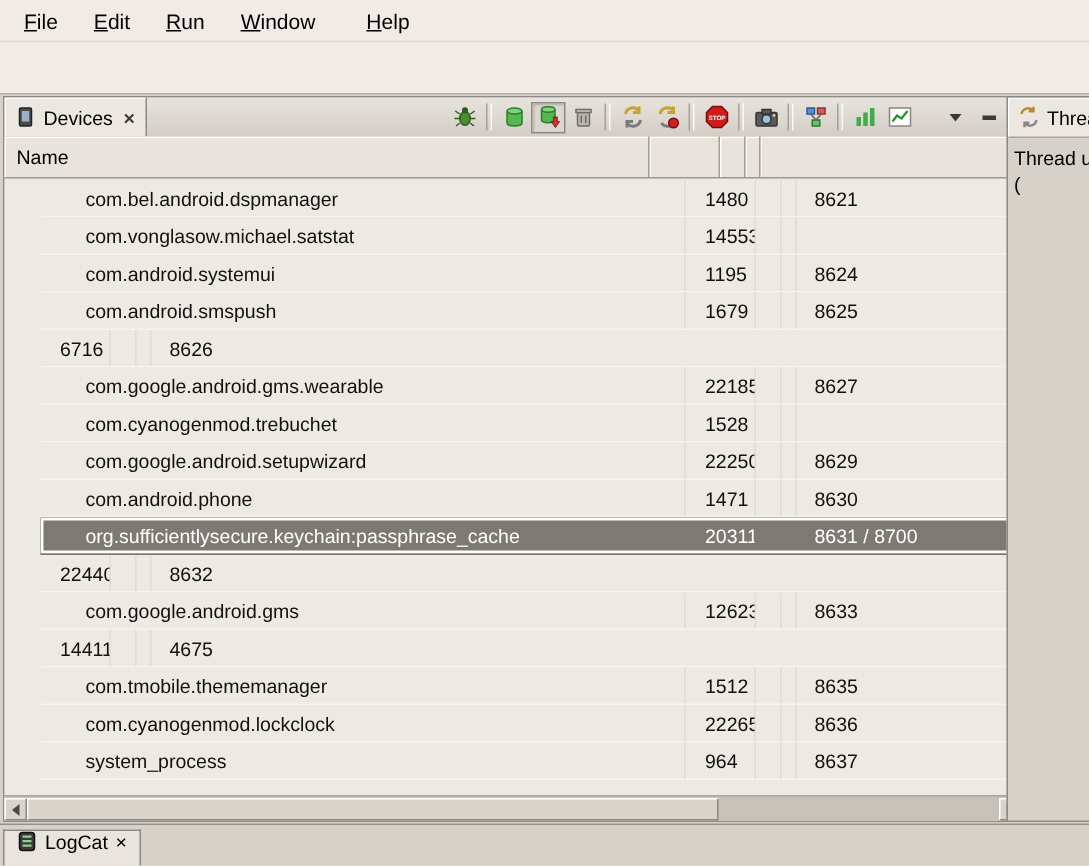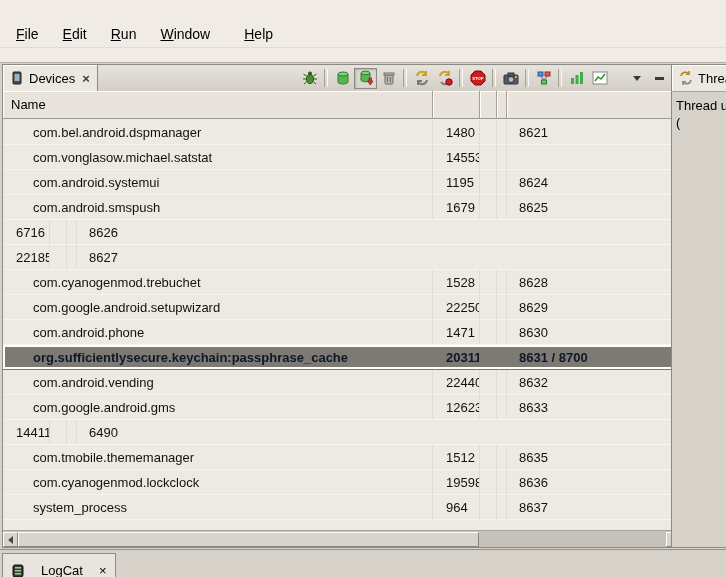--- a/index.html
+++ b/index.html
@@ -2,21 +2,21 @@
 <html><head>
 <meta charset="utf-8">
 <style>
   html,body{margin:0;padding:0;}
   body{
     width:726px;height:577px;position:relative;overflow:hidden;
     background:#d6d2ca;font-family:"Liberation Sans",sans-serif;color:#000;
   }
   
   .topbar{position:absolute;top:0;left:0;right:0;height:62px;background:#f0ece5;border-bottom:1px solid #b3afa7;}
-  .menubar{height:27px;display:flex;align-items:center;padding-left:4px;border-bottom:1px solid #e0dcd4;margin-top:20px;}
+  .menubar{height:27px;display:flex;align-items:center;padding-left:4px;border-bottom:1px solid #e0dcd4;}
   .menu-item{display:inline-block;padding:3px 12px;font-size:14px;}
   .menu-item::first-letter{text-decoration:underline;}
   .menu-item.help{margin-left:10px;}
   
   .devices-panel{position:absolute;left:2px;top:64px;width:696px;height:484px;border:1px solid #8c8a84;background:#d6d2ca;box-sizing:border-box;}
   .threads-panel{position:absolute;left:671px;top:64px;width:55px;height:484px;border:1px solid #8c8a84;border-right:none;background:#d6d2ca;box-sizing:border-box;overflow:hidden;}
   .tabbar{height:26px;background:linear-gradient(#e8e4dd,#d2cec6);border-bottom:1px solid #a8a49c;display:flex;align-items:stretch;overflow:hidden;}
   .tab{display:flex;align-items:center;gap:5px;padding:0 7px;font-size:13px;background:#ece8e1;border-right:1px solid #8c8a84;box-shadow:inset 1px 1px 0 #fff;white-space:nowrap;}
   .tab .close{font-size:13px;font-weight:bold;color:#3d3d3d;margin-left:2px;line-height:1;}
   
@@ -26,48 +26,48 @@
   .tb-sep{width:2px;height:18px;border-left:1px solid #a5a19a;border-right:1px solid #fbf9f5;margin:0 3px;}
   .tb-gap{width:14px;}
   .tri-down{width:0;height:0;border-left:4px solid transparent;border-right:4px solid transparent;border-top:5px solid #3a3a3a;}
   .min-glyph{width:9px;height:3px;background:#3a3a3a;}
   .max-glyph{width:10px;height:9px;border:1px solid #3a3a3a;border-top:2px solid #3a3a3a;box-sizing:border-box;}
   
   .table{position:absolute;left:0;top:26px;right:0;bottom:0;background:#edeae3;text-align:center;}
   .theader{position:absolute;top:0;left:0;right:0;height:28px;display:flex;background:#e8e4dd;border-bottom:1px solid #9d9991;box-sizing:border-box;}
   .hcell{box-sizing:border-box;border-right:1px solid #a39f97;box-shadow:inset 1px 1px 0 #fff;display:flex;align-items:center;font-size:13px;padding-left:8px;}
   .hcell.name{width:430px;}.hcell.pid{width:47px;}.hcell.c3{width:17px;}.hcell.c4{width:10px;}.hcell.port{flex:1;border-right:none;}
-  .rows{position:absolute;top:29px;left:0;right:16px;bottom:17px;overflow:hidden;}
+  .rows{position:absolute;top:29px;left:0;right:16px;bottom:17px;overflow:hidden;padding-left:24px;}
   .row{height:25px;display:flex;box-sizing:border-box;border-bottom:1px solid #f6f4ef;background:#edeae3;}
   .row .cell{box-sizing:border-box;display:flex;align-items:center;font-size:13px;color:#111;border-right:1px solid #e0dcd4;overflow:hidden;white-space:nowrap;}
   .cell.name{width:430px;padding-left:30px;}
   .cell.pid{width:47px;padding-left:13px;}
   .cell.c3{width:17px;}.cell.c4{width:10px;}
   .cell.port{flex:1;padding-left:12px;border-right:none;}
   .row.selected{background:#7c7a73;box-shadow:inset 0 0 0 2px #fff;border-bottom-color:#7c7a73;}
-  .row.selected .cell{color:#0f172a;border-right-color:transparent;font-weight:bold;}
+  .row.selected .cell{color:#ffffff;border-right-color:transparent;}
   
   .vscroll{position:absolute;top:0;right:0;width:16px;bottom:17px;background:#c6c2ba;border-left:1px solid #aaa69e;box-sizing:border-box;}
   .hscroll{position:absolute;left:0;right:16px;bottom:0;height:17px;background:#c6c2ba;border-top:1px solid #aaa69e;box-sizing:border-box;}
   .sbtn{position:absolute;width:15px;height:15px;background:#d8d4cc;border:1px solid;border-color:#fff #8a8680 #8a8680 #fff;box-sizing:border-box;display:flex;align-items:center;justify-content:center;}
   .sbtn.up{top:0;left:0;}.sbtn.down{bottom:0;left:0;}
   .sbtn.left{left:0;top:1px;}.sbtn.right{right:0;top:1px;}
   .vthumb{position:absolute;left:0;top:15px;width:15px;height:32px;background:#d8d4cc;border:1px solid;border-color:#fff #8a8680 #8a8680 #fff;box-sizing:border-box;}
   .hthumb{position:absolute;left:15px;top:1px;width:68%;height:15px;background:#d8d4cc;border:1px solid;border-color:#fff #8a8680 #8a8680 #fff;box-sizing:border-box;}
   .corner{position:absolute;right:0;bottom:0;width:16px;height:17px;background:#d2cec6;}
   .arr{width:0;height:0;}
   .arr.up{border-left:4px solid transparent;border-right:4px solid transparent;border-bottom:5px solid #4a4a44;}
   .arr.down{border-left:4px solid transparent;border-right:4px solid transparent;border-top:5px solid #4a4a44;}
   .arr.left{border-top:4px solid transparent;border-bottom:4px solid transparent;border-right:5px solid #4a4a44;}
   .arr.right{border-top:4px solid transparent;border-bottom:4px solid transparent;border-left:5px solid #4a4a44;}
   
   .threads-content{padding:5px 4px;font-size:13px;line-height:17px;white-space:nowrap;}
   
   .bottom-bar{position:absolute;left:0;top:549px;width:726px;height:28px;background:#d6d2ca;border-top:1px solid #96928a;box-sizing:border-box;}
-  .logcat-tab{position:absolute;left:2px;top:3px;height:25px;display:flex;align-items:flex-end;gap:16px;padding:0 8px;background:#e9e5de;border:1px solid #8c8a84;border-bottom:none;font-size:13px;box-sizing:border-box;}
+  .logcat-tab{position:absolute;left:2px;top:3px;height:25px;display:flex;align-items:flex-start;gap:5px;padding:0 8px;background:#e9e5de;border:1px solid #8c8a84;border-bottom:none;font-size:13px;box-sizing:border-box;}
 </style>
 </head>
 <body>
 
 <div class="topbar">
   <div class="menubar">
     <span class="menu-item">File</span>
     <span class="menu-item">Edit</span>
     <span class="menu-item">Run</span>
     <span class="menu-item">Window</span>
@@ -228,31 +228,31 @@
         <div class="cell c4"></div>
         <div class="cell port">8625</div>
       </div>
       <div class="row">
         <div class="cell pid">6716</div>
         <div class="cell c3"></div>
         <div class="cell c4"></div>
         <div class="cell port">8626</div>
       </div>
       <div class="row">
+        <div class="cell name">com.google.android.gms.wearable</div>
         <div class="cell pid">22185</div>
         <div class="cell c3"></div>
         <div class="cell c4"></div>
         <div class="cell port">8627</div>
       </div>
       <div class="row">
         <div class="cell name">com.cyanogenmod.trebuchet</div>
         <div class="cell pid">1528</div>
         <div class="cell c3"></div>
         <div class="cell c4"></div>
-        <div class="cell port">8628</div>
       </div>
       <div class="row">
         <div class="cell name">com.google.android.setupwizard</div>
         <div class="cell pid">22250</div>
         <div class="cell c3"></div>
         <div class="cell c4"></div>
         <div class="cell port">8629</div>
       </div>
       <div class="row">
         <div class="cell name">com.android.phone</div>
@@ -262,49 +262,48 @@
         <div class="cell port">8630</div>
       </div>
       <div class="row selected">
         <div class="cell name">org.sufficientlysecure.keychain:passphrase_cache</div>
         <div class="cell pid">20311</div>
         <div class="cell c3"></div>
         <div class="cell c4"></div>
         <div class="cell port">8631 / 8700</div>
       </div>
       <div class="row">
-        <div class="cell name">com.android.vending</div>
         <div class="cell pid">22440</div>
         <div class="cell c3"></div>
         <div class="cell c4"></div>
         <div class="cell port">8632</div>
       </div>
       <div class="row">
         <div class="cell name">com.google.android.gms</div>
         <div class="cell pid">12623</div>
         <div class="cell c3"></div>
         <div class="cell c4"></div>
         <div class="cell port">8633</div>
       </div>
       <div class="row">
         <div class="cell pid">14411</div>
         <div class="cell c3"></div>
         <div class="cell c4"></div>
-        <div class="cell port">6490</div>
+        <div class="cell port">4675</div>
       </div>
       <div class="row">
         <div class="cell name">com.tmobile.thememanager</div>
         <div class="cell pid">1512</div>
         <div class="cell c3"></div>
         <div class="cell c4"></div>
         <div class="cell port">8635</div>
       </div>
       <div class="row">
         <div class="cell name">com.cyanogenmod.lockclock</div>
-        <div class="cell pid">19598</div>
+        <div class="cell pid">22265</div>
         <div class="cell c3"></div>
         <div class="cell c4"></div>
         <div class="cell port">8636</div>
       </div>
       <div class="row">
         <div class="cell name">system_process</div>
         <div class="cell pid">964</div>
         <div class="cell c3"></div>
         <div class="cell c4"></div>
         <div class="cell port">8637</div>

